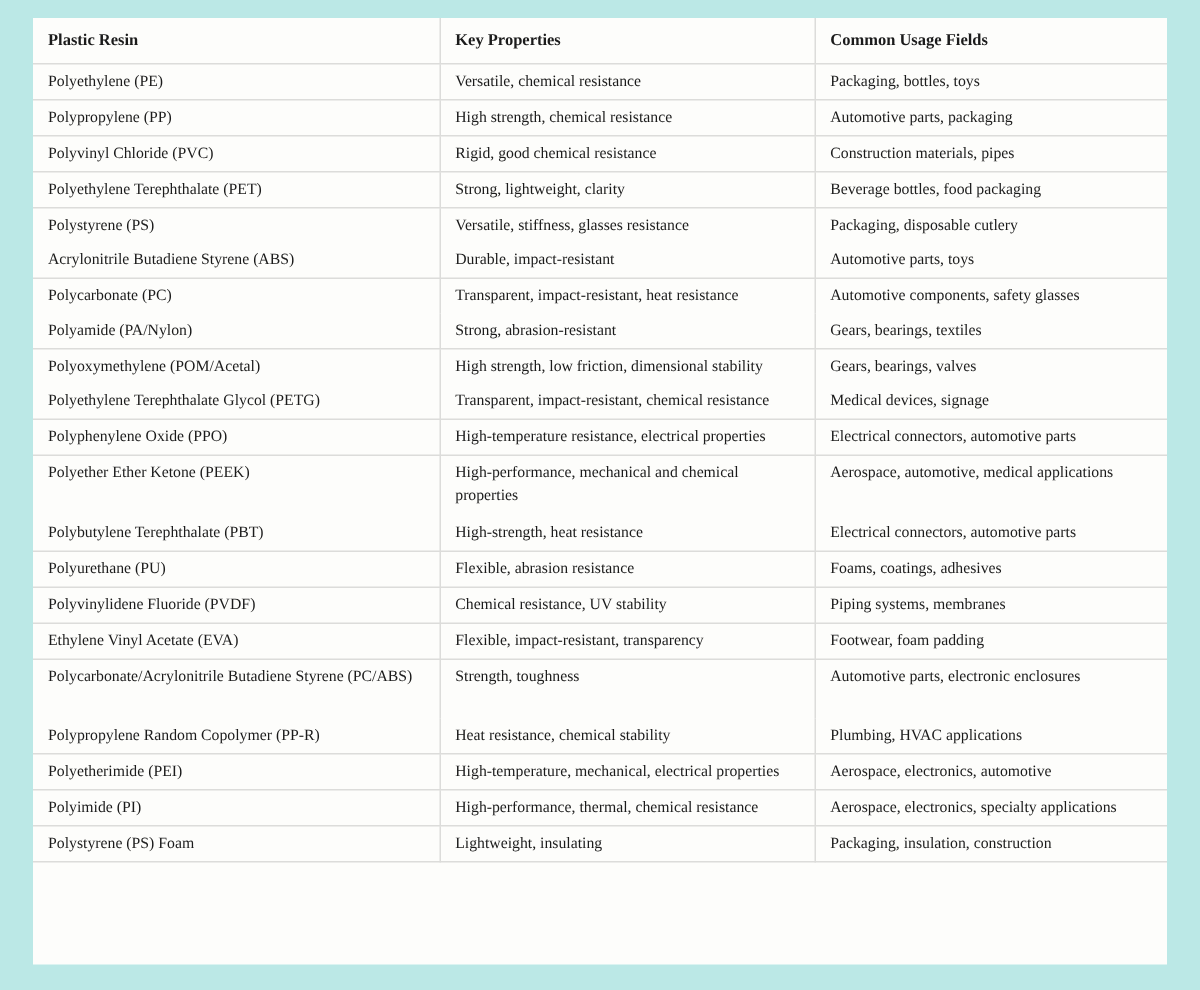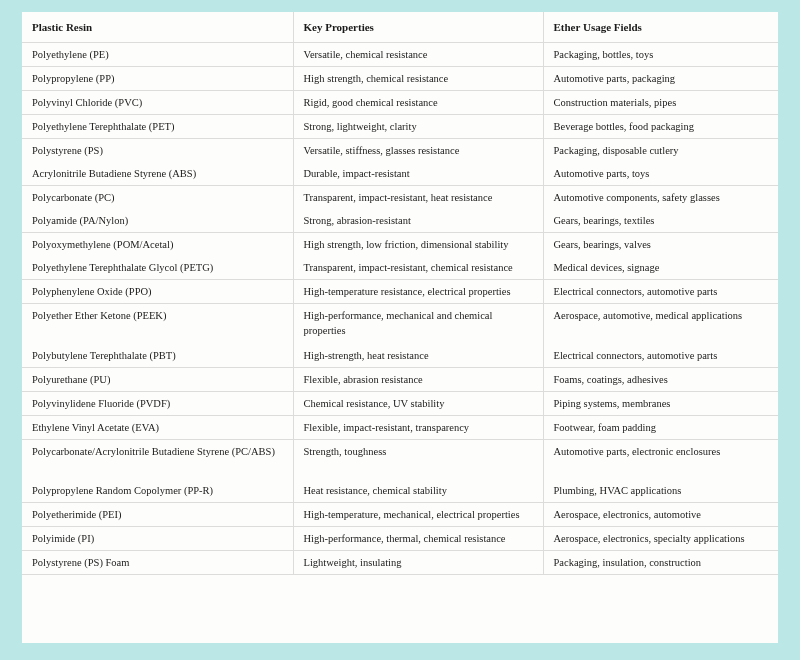--- a/index.html
+++ b/index.html
@@ -70,21 +70,21 @@
   <table class="resin-table">
     <colgroup>
       <col class="c1">
       <col class="c2">
       <col class="c3">
     </colgroup>
     <thead>
       <tr>
         <th>Plastic Resin</th>
         <th>Key Properties</th>
-        <th>Ether Usage Fields</th>
+        <th>Common Usage Fields</th>
       </tr>
     </thead>
     <tbody id="table-body">
         <tr class="">
           <td>Polyethylene (PE)</td>
           <td>Versatile, chemical resistance</td>
           <td>Packaging, bottles, toys</td>
         </tr>
         <tr class="">
           <td>Polypropylene (PP)</td>

